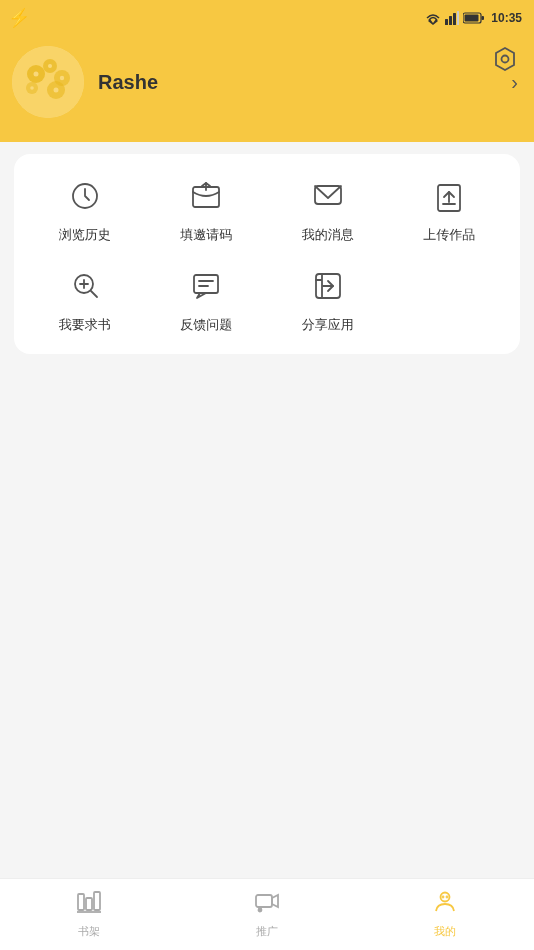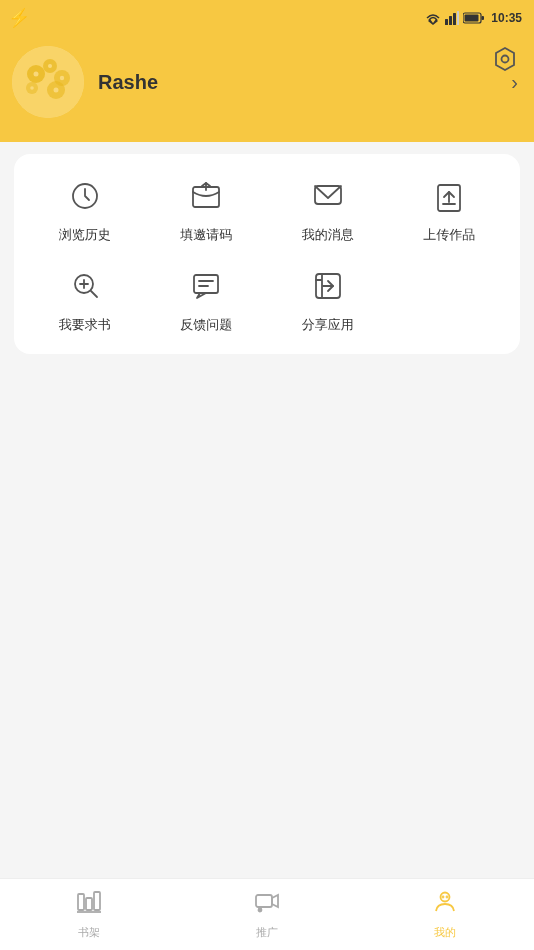--- a/index.html
+++ b/index.html
@@ -123,21 +123,20 @@
     .bottom-nav {
       position: absolute;
       bottom: 0;
       width: 100%;
       height: 72px;
       background: #fff;
       border-top: 1px solid #eee;
       display: flex;
       align-items: center;
       justify-content: space-around;
-      font-family: Liberation Mono, monospace;
     }
     .nav-item {
       display: flex;
       flex-direction: column;
       align-items: center;
       gap: 4px;
       cursor: pointer;
       flex: 1;
     }
     .nav-icon {

